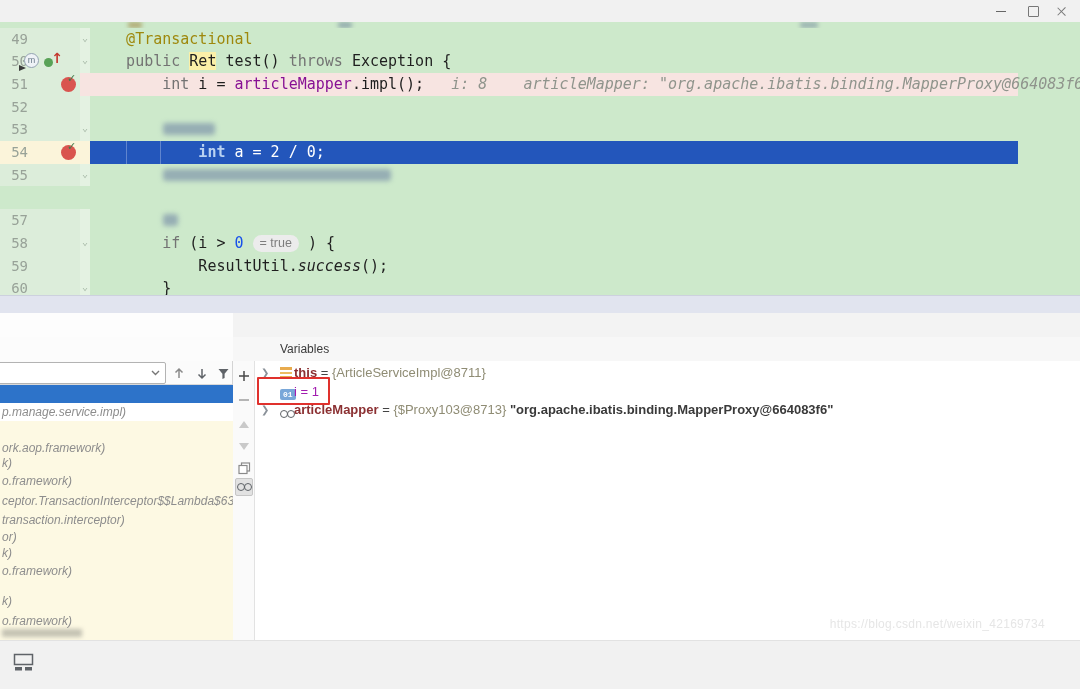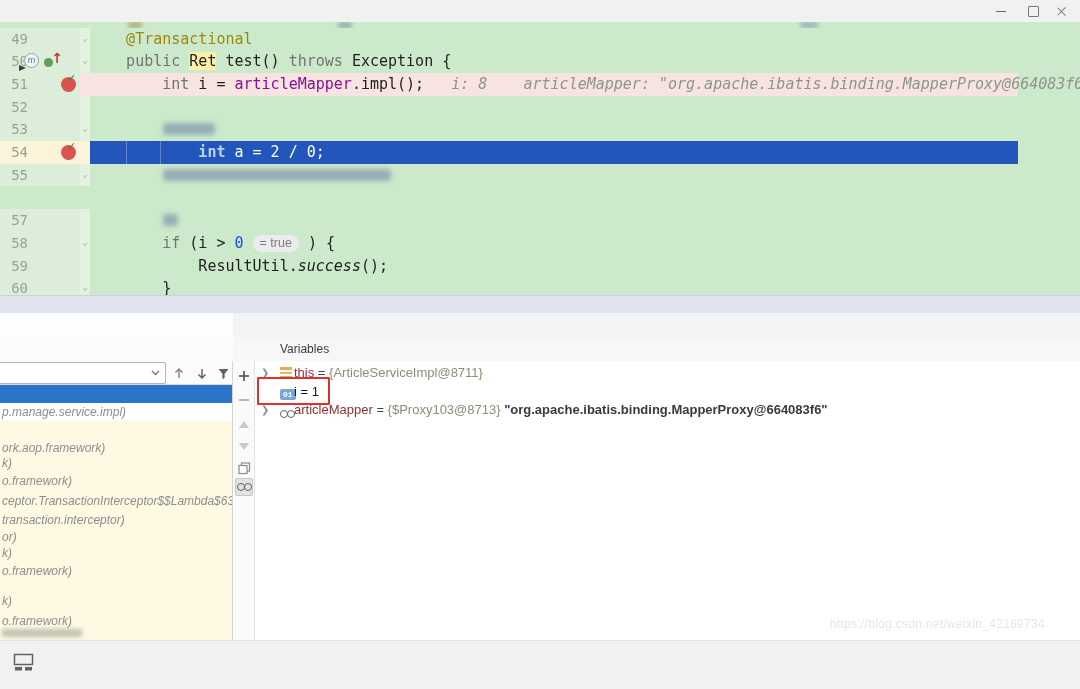--- a/index.html
+++ b/index.html
@@ -66,21 +66,21 @@
   .band-header{position:absolute;left:0;top:337px;width:1080px;height:24px;background:#f7f7f7;border-bottom:1px solid #d8d8d8;}
   .band-header-left{position:absolute;left:0;top:337px;width:233px;height:24px;background:#fcfcfc;}
   .vars-title{position:absolute;left:244px;top:337px;height:24px;line-height:24px;font-size:12px;color:#3b3b3b;margin-left:36px;}
 
   
   .frames{position:absolute;left:0;top:361px;width:233px;height:279px;background:#fdf9e3;border-right:1px solid #d4d4d4;box-sizing:border-box;}
   .frames-toolbar{position:absolute;left:0;top:0;width:100%;height:24px;background:#fbfbfb;border-bottom:1px solid #d9d9d9;box-sizing:border-box;}
   .thread-combo{position:absolute;left:-6px;top:1px;width:170px;height:20px;background:#fff;border:1px solid #b3b3b3;border-radius:2px;}
   .combo-chev{position:absolute;right:5px;top:7px;}
   .ftb-ic{position:absolute;top:3px;width:18px;height:18px;display:flex;align-items:center;justify-content:center;}
-  .frames-list{position:absolute;left:0;top:24px;width:100%;height:255px;background:#fdf9e3;overflow:hidden;}
+  .frames-list{position:absolute;left:0;top:24px;width:100%;height:255px;background:#fdf9e3;overflow:hidden;padding-left:28px;}
   .frame-sel{position:absolute;left:0;top:0;width:100%;height:18px;background:#2d73c9;}
   .frame-white{position:absolute;left:0;top:18px;width:100%;height:18px;background:#ffffff;}
   .frame-txt{position:absolute;left:2px;font-size:12px;font-style:italic;color:#8d8d8d;white-space:nowrap;}
   .frame-smudge{position:absolute;left:2px;top:244px;width:80px;height:8px;background:rgba(150,150,140,.55);filter:blur(2px);}
 
   
   .watchbar{position:absolute;left:233px;top:361px;width:22px;height:279px;background:#fafafa;border-right:1px solid #e2e2e2;box-sizing:border-box;}
   .wb-ic{position:absolute;left:2px;width:18px;height:18px;display:flex;align-items:center;justify-content:center;}
   .tri-up{width:0;height:0;border-left:5px solid transparent;border-right:5px solid transparent;border-bottom:7px solid #c9c9c9;}
   .tri-down{width:0;height:0;border-left:5px solid transparent;border-right:5px solid transparent;border-top:7px solid #c9c9c9;}
@@ -91,25 +91,25 @@
 
   
   .vars{position:absolute;left:255px;top:361px;width:825px;height:279px;background:#ffffff;}
   .var-row{position:absolute;left:0;width:100%;height:18.5px;font-size:13px;line-height:18.5px;white-space:nowrap;}
   .var-chev{position:absolute;left:6px;top:0;color:#8a9199;font-size:10px;}
   .var-ic{position:absolute;left:25px;top:3px;font-family:Liberation Mono, monospace;}
   .ic-bars{width:12px;height:12px;background:linear-gradient(#e8ab4e 0 3px,#fff 3px 4.5px,#ecbc62 4.5px 7.5px,#fff 7.5px 9px,#e8ab4e 9px 12px);}
   .ic-badge{display:inline-block;min-width:8px;background:#79a7d9;color:#fff;font-size:8px;font-weight:bold;
             padding:1px 3px;border-radius:2px;line-height:9px;}
   .var-text{position:absolute;left:39px;top:0;}
-  .v-name{color:#8b3032;font-weight:normal;}
+  .v-name{color:#8b3032;font-weight:bold;}
   .v-eq{color:#444;}
   .v-val{color:#8f8c74;}
   .v-str{color:#3a3a3a;font-weight:bold;}
-  .v-plain{color:#0f172a;}
+  .v-plain{color:#a21caf;}
   .anno-box{position:absolute;left:257px;top:377px;width:69px;height:24px;border:2px solid #e0312d;border-radius:1px;z-index:5;}
 
   
   .bottombar{position:absolute;left:0;top:640px;width:1080px;height:49px;background:#f1f1f1;border-top:1px solid #e2e2e2;}
   .dock-ic{position:absolute;left:13px;top:12px;}
 
   .wm{position:absolute;right:35px;font-size:12px;color:#e6e6e6;letter-spacing:.3px;white-space:nowrap;}
   .wm1{top:617px;} .wm2{top:660px;color:#e1e1e1;}
 </style>
 </head>

